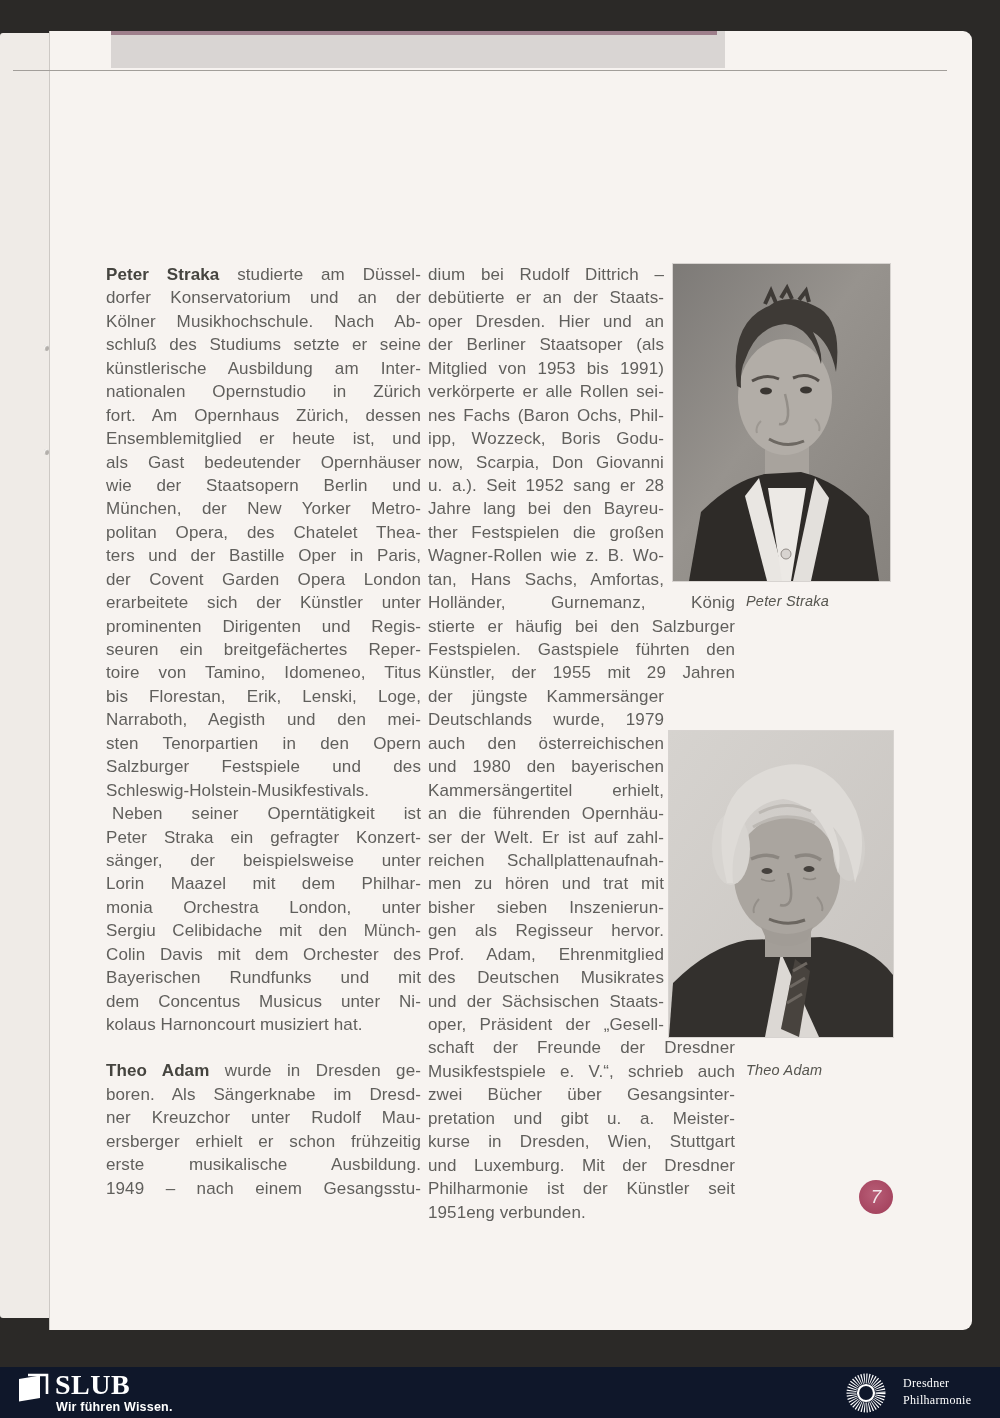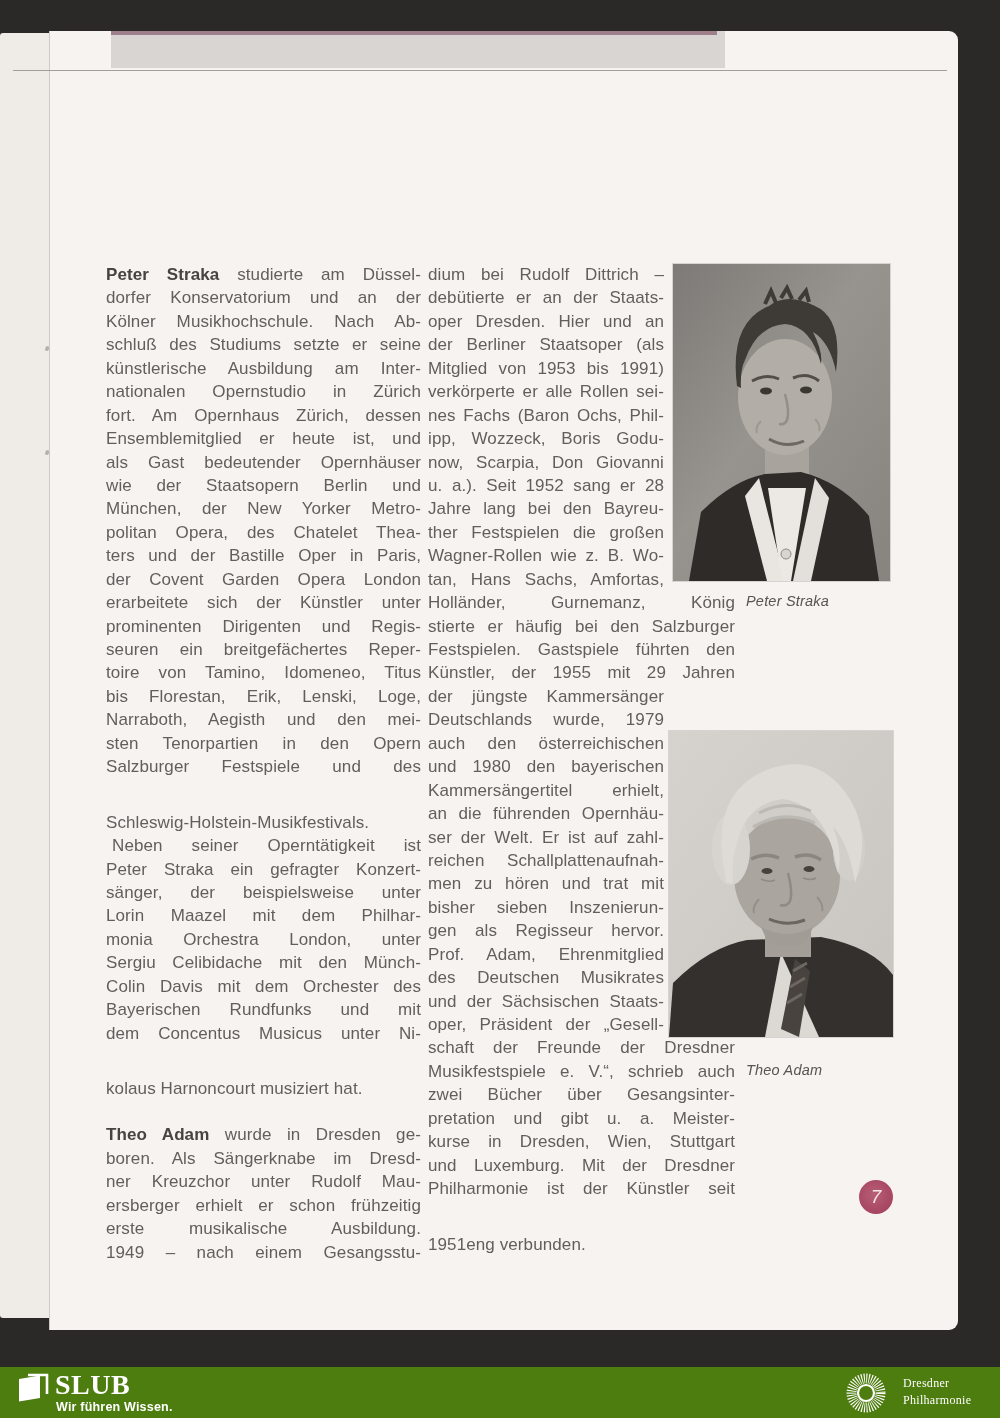--- a/index.html
+++ b/index.html
@@ -11,20 +11,21 @@
   .prev-page{
     position:absolute;left:0;top:33px;width:49px;height:1285px;
     background:#efebe7;border-radius:3px 0 0 3px;
   }
   .staple{position:absolute;width:5px;height:6px;border-radius:50%;
     background:#b3afab;box-shadow:inset 1px 1px 1px #fdfbf9;}
   .page{
     position:absolute;left:49px;top:31px;width:908px;height:1299px;
     background:#f7f3f0;border-left:1px solid #cdc9c5;
     border-radius:0 9px 9px 0;
+    padding-left:14px;
   }
   .ghost-band{
     position:absolute;left:61px;top:0;width:614px;height:37px;
     background:#d9d5d3;
   }
   .ghost-band::before{
     content:"";position:absolute;left:0;top:0;right:8px;height:4px;
     background:#8a6273;opacity:.75;
   }
   .top-rule{
@@ -36,21 +37,21 @@
   #left-col{left:56px;top:232px;width:315px;}
   #right-col{left:378px;top:232px;width:307px;}
   .tline{
     font-size:17px;line-height:23.45px;height:23.45px;color:#605f5c;
     text-align:justify;text-align-last:justify;letter-spacing:.1px;
   }
   .tline b{color:#45443f;font-weight:700;}
   .tline.full{width:315px;}
   .tline.narrow{width:236px;}
   .tline.wide{width:307px;}
-  .tline.last{text-align-last:auto;margin-top:32px;}
+  .tline.last{text-align-last:auto;}
   .tline.indent{text-indent:6px;}
   .tline.gap{margin-top:23px;}
   
   .photo{position:absolute;box-shadow:0 0 0 1px rgba(120,115,110,.25);}
   #photo1{left:623px;top:233px;width:217px;height:317px;}
   #photo2{left:619px;top:700px;width:224px;height:306px;}
   .caption{
     position:absolute;font-size:14.5px;font-style:italic;color:#56554f;
     letter-spacing:.2px;
   }
@@ -60,21 +61,21 @@
   .badge{
     position:absolute;left:809px;top:1149px;width:34px;height:34px;
     border-radius:50%;
     background:radial-gradient(circle at 45% 42%,#b85e77,#a64560 72%);
     color:#f2e6ea;display:flex;align-items:center;justify-content:center;
     font-size:19px;font-style:italic;font-weight:400;
   }
   
   .footer{
     position:absolute;left:0;top:1367px;width:1000px;height:51px;
-    background:#4d7c0f;color:#fff;
+    background:#0f172a;color:#fff;
   }
   .slub-logo{position:absolute;left:15px;top:4px;}
   .slub-word{
     position:absolute;left:55px;top:2px;
     font-family:"Liberation Serif",serif;font-weight:700;font-size:28px;
     letter-spacing:.5px;
   }
   .slub-tag{
     position:absolute;left:56px;top:33px;
     font-size:12.5px;font-weight:700;letter-spacing:.2px;

